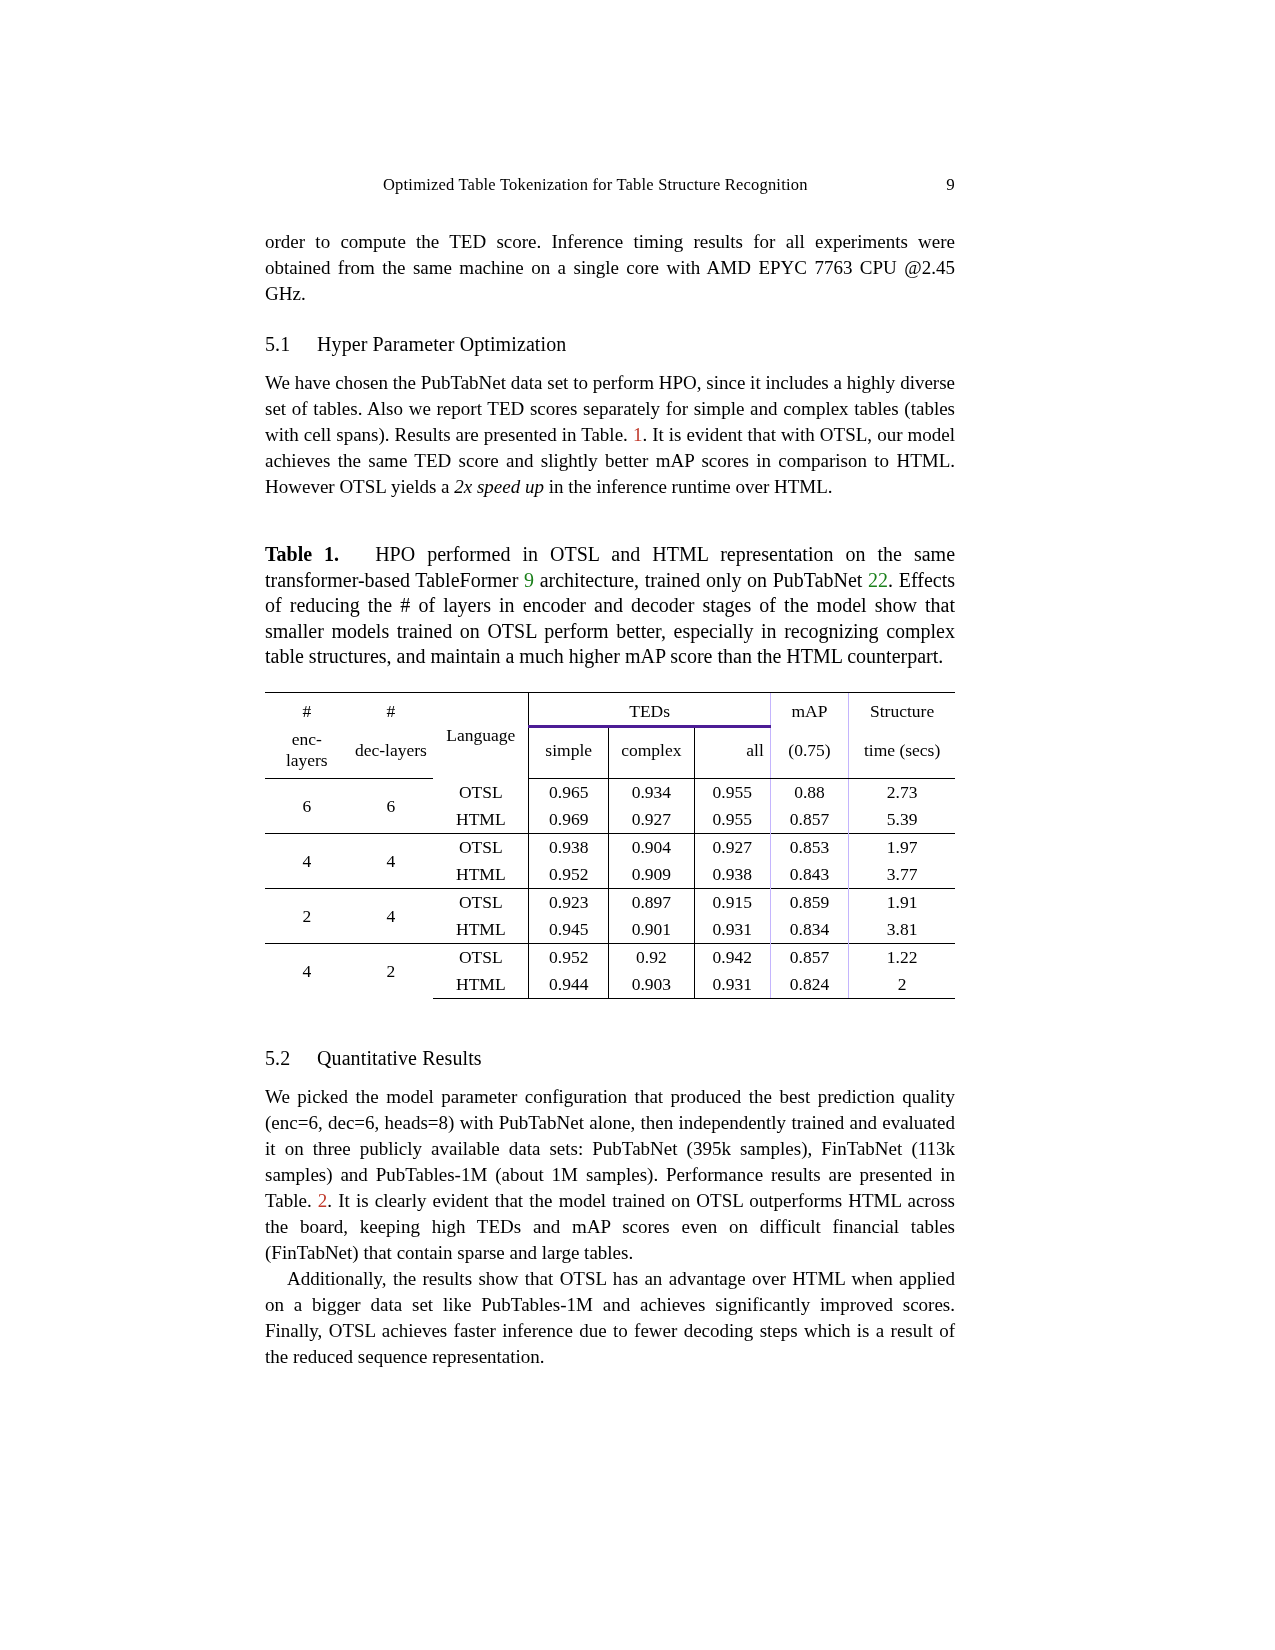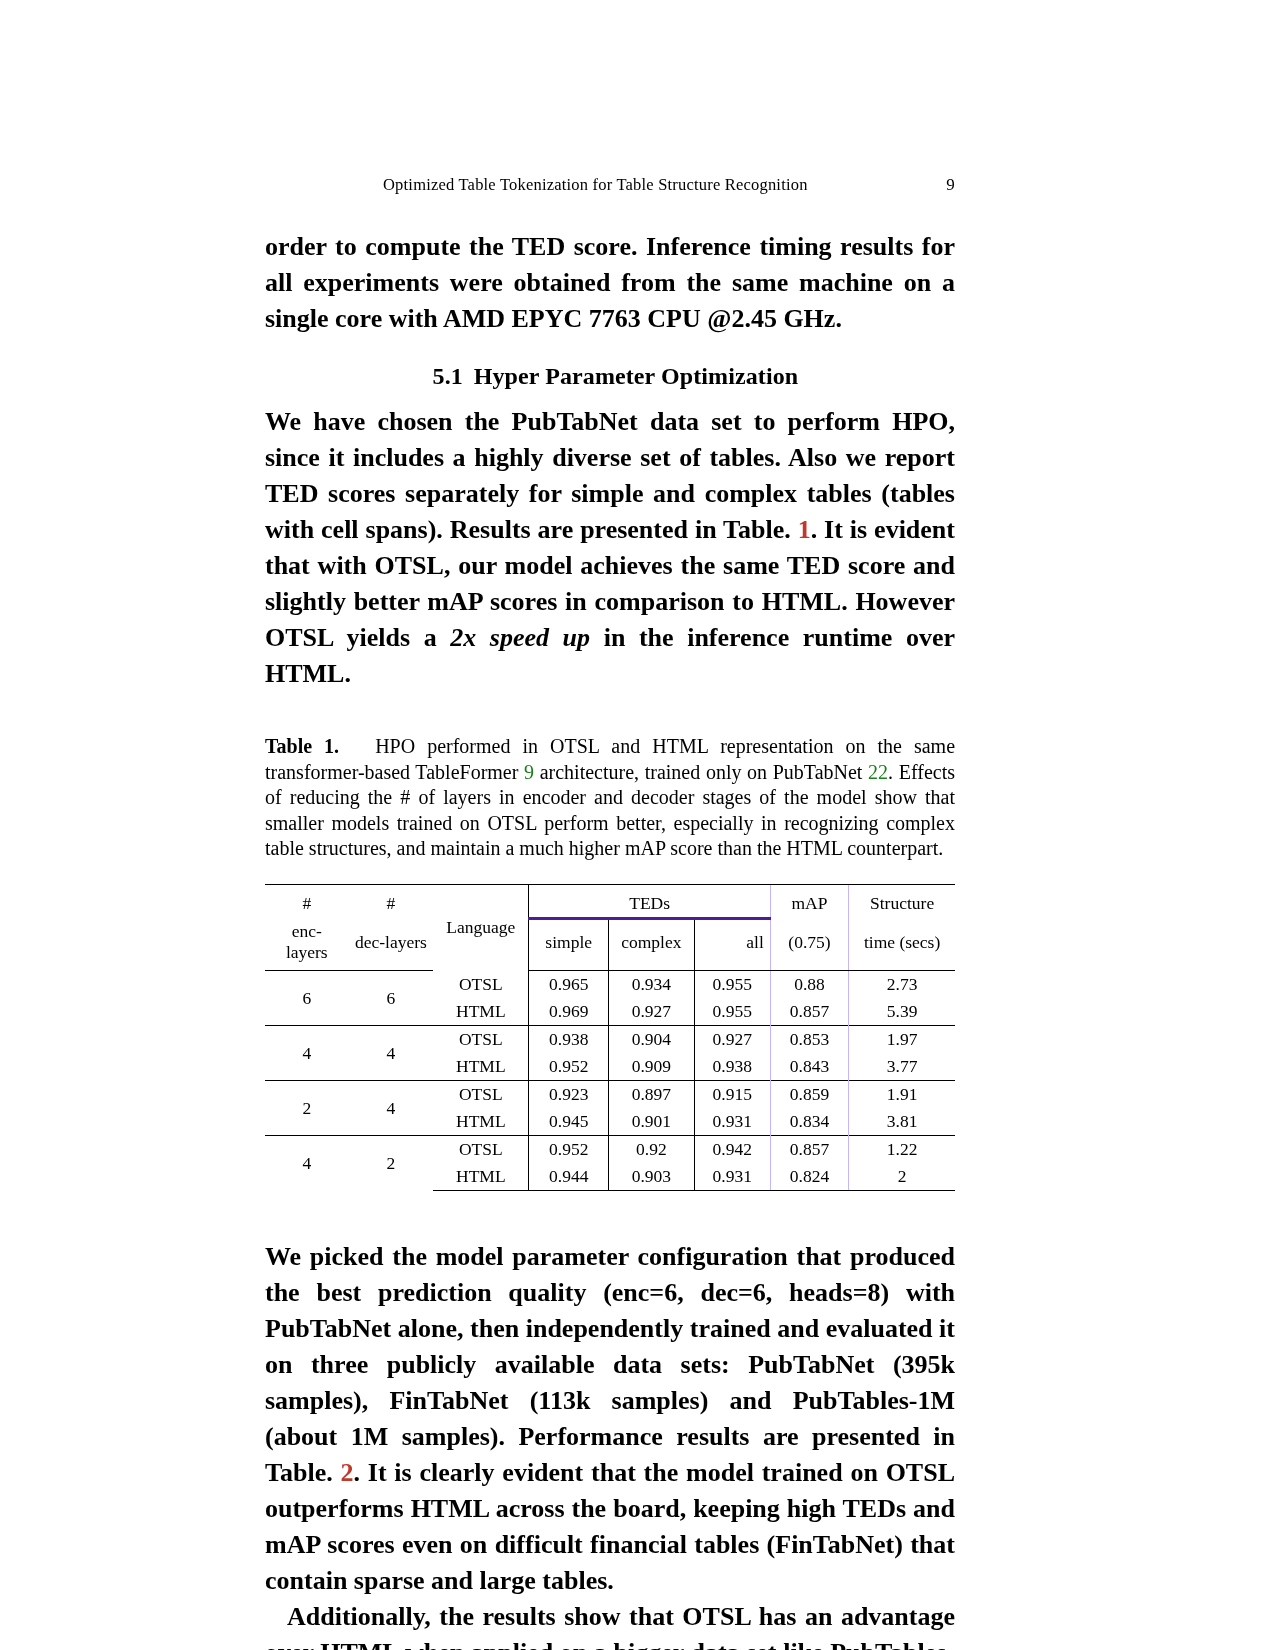--- a/index.html
+++ b/index.html
@@ -34,39 +34,37 @@
     letter-spacing: 0.2px;
     margin-bottom: 34px;
   }
   .running-head .rh-title {
     margin-left: 118px;
   }
   .running-head .rh-page {
     font-size: 17px;
   }
   p.body {
-    font-size: 26px;
-    line-height: 36px;
+    font-size: 19px;
+    line-height: 26px;
     text-align: justify;
     margin: 0 0 0 0;
     text-align-last: left;
     hyphens: none;
-    font-weight: bold;
   }
   p.body.indent {
     text-indent: 22px;
   }
   .spacer-md { height: 26px; }
   .spacer-lg { height: 42px; }
   h2.section {
-    font-size: 24px;
-    font-weight: bold;
+    font-size: 20px;
+    font-weight: normal;
     margin: 0 0 14px 0;
     letter-spacing: 0.1px;
-    text-align: center;
   }
   h2.section .num {
     display: inline-block;
     width: 52px;
   }
   .caption {
     font-size: 20px;
     line-height: 25.5px;
     text-align: justify;
     text-align-last: left;
@@ -233,20 +231,23 @@
             <td class="vline-r cell-pad">0.903</td>
             <td class="cell-pad">0.931</td>
             <td class="vline-l cell-pad">0.824</td>
             <td class="vline-l cell-pad">2</td>
           </tr>
         </tbody>
       </table>
     </div>
 
     <div class="bottom-text">
+      <h2 class="section">
+        <span class="num">5.2</span><span>Quantitative Results</span>
+      </h2>
 
       <p class="body"><span>We picked the model parameter configuration that produced the best prediction quality (enc=6, dec=6, heads=8) with PubTabNet alone, then independently trained and evaluated it on three publicly available data sets: PubTabNet (395k samples), FinTabNet (113k samples) and PubTables-1M (about 1M samples). Performance results are presented in Table. </span><span class="cite-red">2</span><span>. It is clearly evident that the model trained on OTSL outperforms HTML across the board, keeping high TEDs and mAP scores even on difficult financial tables (FinTabNet) that contain sparse and large tables.</span></p>
 
       <p class="body indent">Additionally, the results show that OTSL has an advantage over HTML when applied on a bigger data set like PubTables-1M and achieves significantly improved scores. Finally, OTSL achieves faster inference due to fewer decoding steps which is a result of the reduced sequence representation.</p>
     </div>
 
   </div>
 </div>
 
 </body></html>

